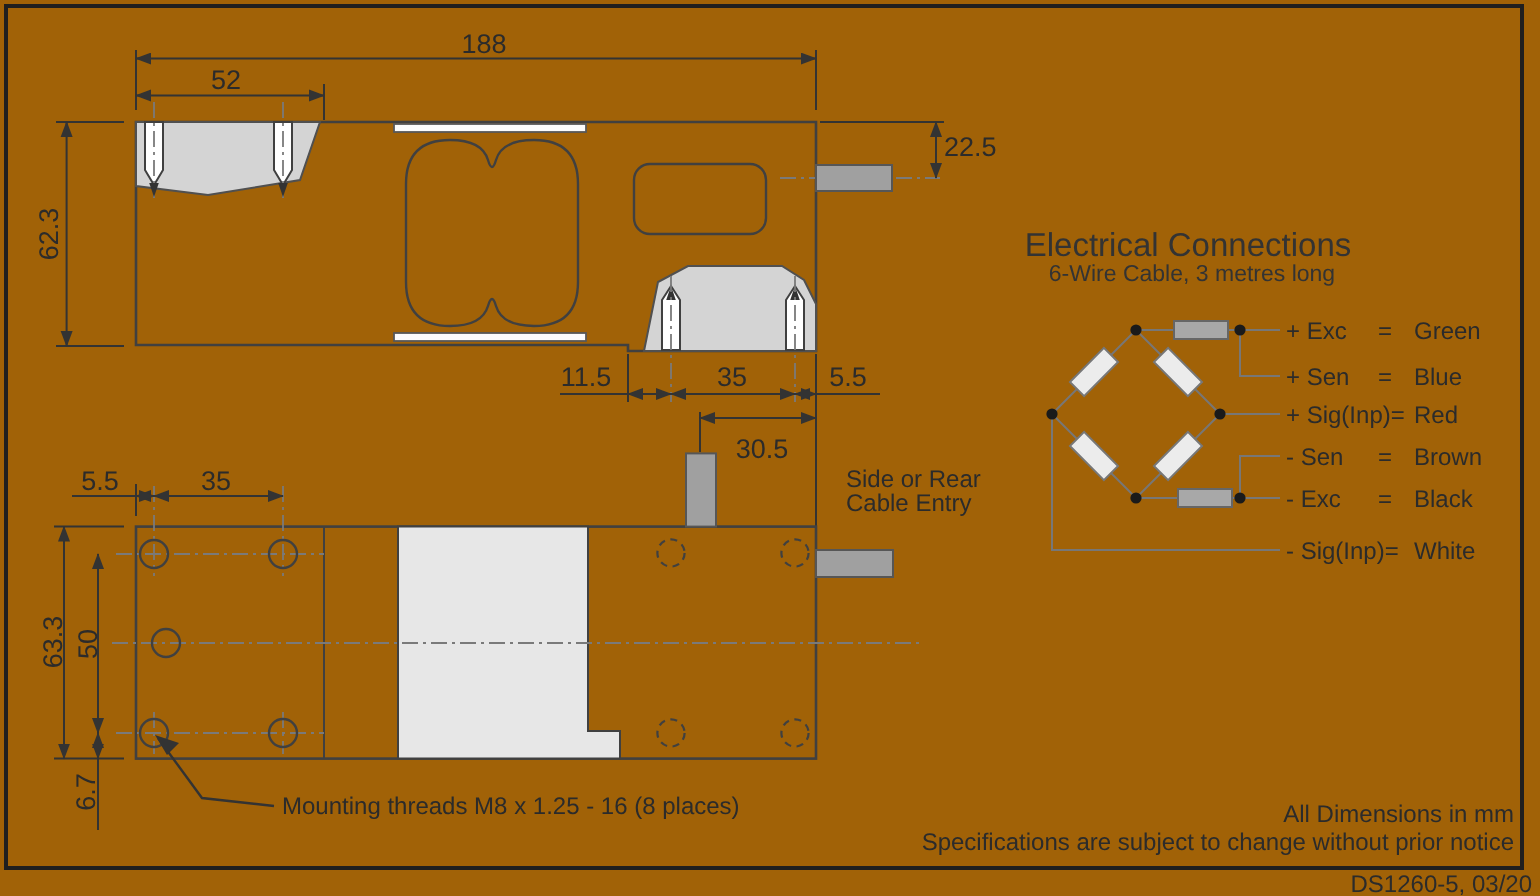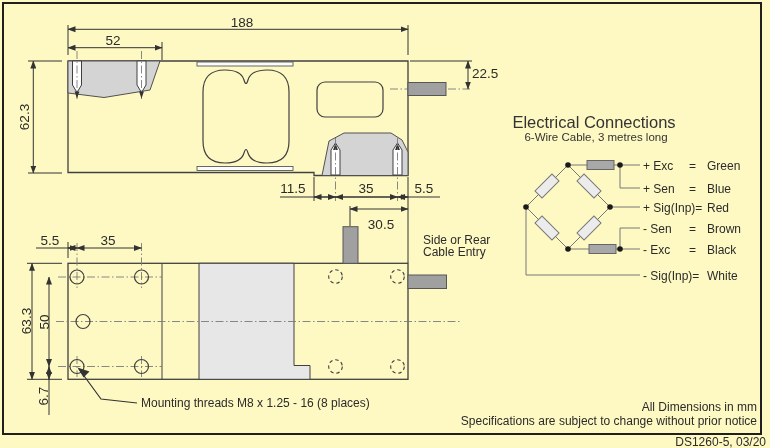--- a/index.html
+++ b/index.html
@@ -1,16 +1,16 @@
 <!DOCTYPE html>
 <html><head>
 <meta charset="utf-8">
 <style>
   html,body{margin:0;padding:0;background:#fff;}
-  .canvas{position:relative;width:770px;height:448px;background:#fef9c3;overflow:hidden;
+  .canvas{position:relative;width:770px;height:448px;background:#a16207;overflow:hidden;
           font-family:"Liberation Sans", sans-serif;}
   svg{position:absolute;left:0;top:0;}
   .dim   {font-size:13.5px; fill:#2b2b2b;}
   .note  {font-size:12px;   fill:#2b2b2b;}
   .wire  {font-size:12px;   fill:#2b2b2b;}
   .title {font-size:16.5px; fill:#333333;}
   .sub   {font-size:11.5px; fill:#333333;}
   .foot  {font-size:12px;   fill:#2b2b2b;}
   .outline{stroke:#404040;fill:none;}
   .dimline{stroke:#333;stroke-width:1;fill:none;}

